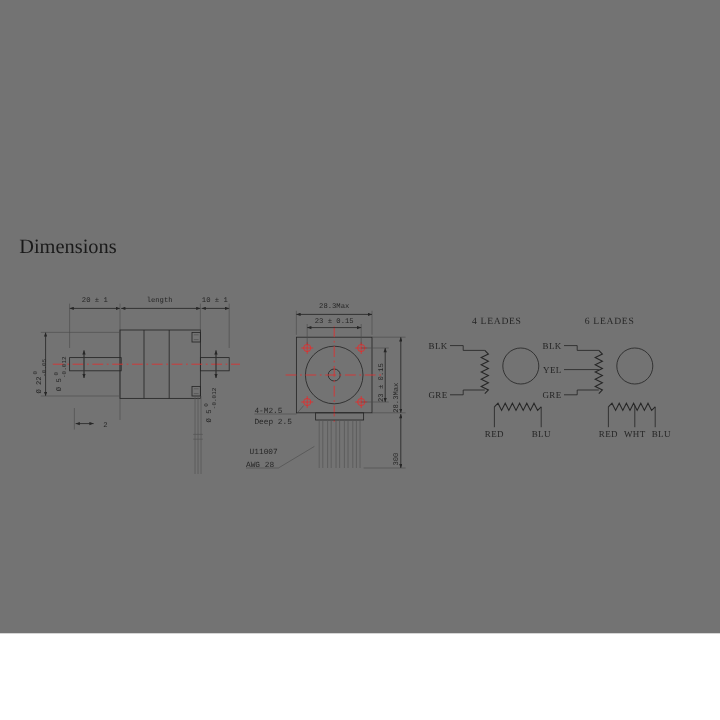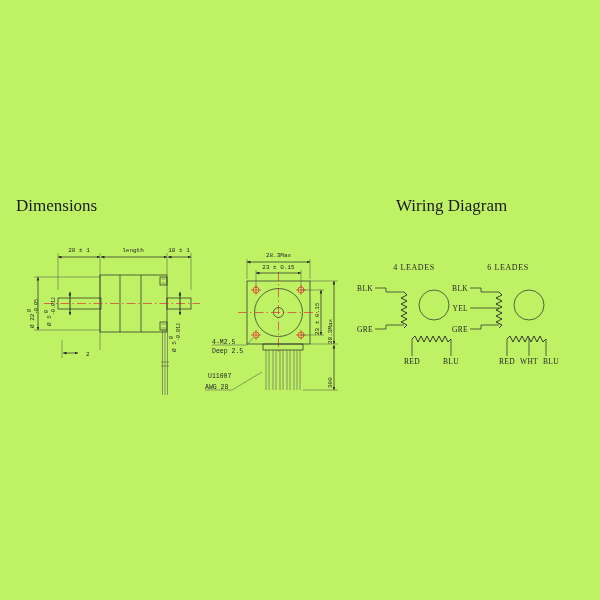--- a/index.html
+++ b/index.html
@@ -3,22 +3,22 @@
 <meta charset="utf-8">
 <style>
   html, body {
     margin: 0;
     padding: 0;
     background: #ffffff;
   }
   #page {
     position: relative;
     width: 600px;
-    height: 600px;
-    background: #bef264;
+    height: 528px;
+    background: #737373;
     overflow: hidden;
     font-family: "Liberation Sans", sans-serif;
     text-align: right;
   }
   .heading {
     position: absolute;
     font-family: "Liberation Serif", serif;
     font-size: 17px;
     color: #1a1a1a;
     white-space: nowrap;
@@ -81,21 +81,20 @@
   .wire { stroke: #555; stroke-width: 0.6; fill: none; }
   .coil { stroke: #262626; stroke-width: 0.9; fill: none; }
 </style>
 </head>
 <body>
 
 <div id="page">
 
   <div class="heading" id="heading-dimensions">Dimensions</div>
 
-  <div class="heading" id="heading-wiring">Wiring Diagram</div>
 
   <svg class="drawing" viewBox="0 0 600 600">
     <defs>
       <marker id="ar" markerWidth="6" markerHeight="6" refX="5" refY="2" orient="auto">
         <path d="M0,0 L5,2 L0,4 z" fill="#262626"></path>
       </marker>
       <marker id="arS" markerWidth="6" markerHeight="6" refX="0" refY="2" orient="auto">
         <path d="M5,0 L0,2 L5,4 z" fill="#262626"></path>
       </marker>
     </defs>

